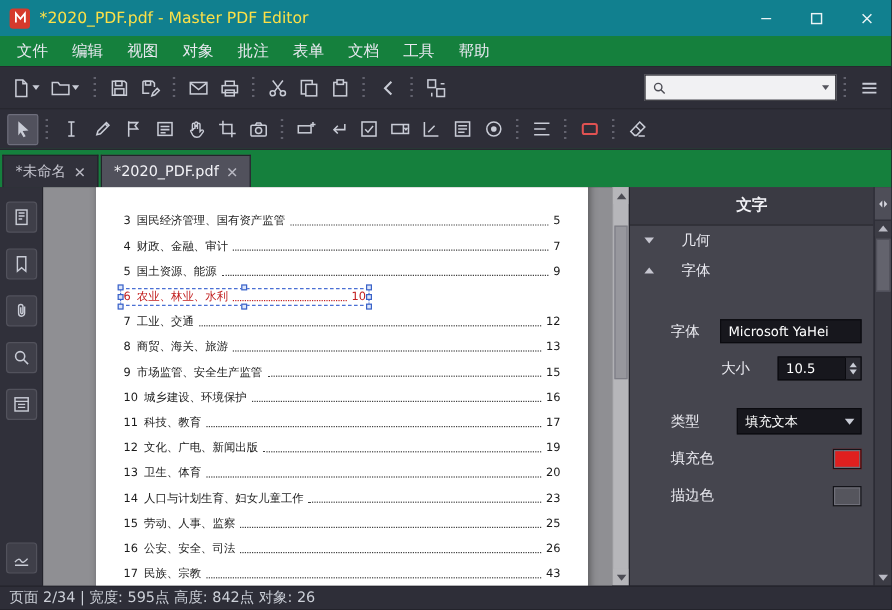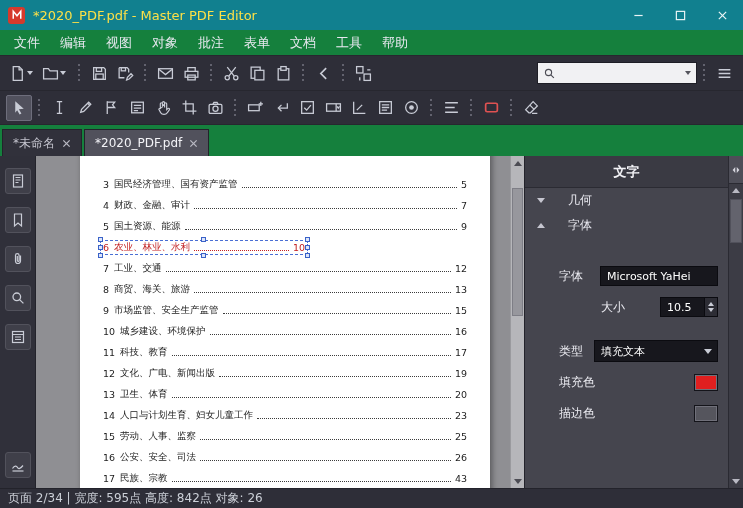--- a/index.html
+++ b/index.html
@@ -86,22 +86,22 @@
   .ctl-row { display:flex; align-items:center; height:24px; margin-bottom:7px; }
   .lbl { font-size:12px; color:#ececf2; white-space:nowrap; }
   .ctl-row.fam .lbl { margin-left:34px; }
   .ctl-row.size .lbl { margin-left:76px; }
   .ctl-row.type { margin-top:20px; }
   .ctl-row.type .lbl, .ctl-row.fill .lbl, .ctl-row.stroke .lbl { margin-left:34px; }
   .ctl-row.lw .lbl { margin-left:44px; }
   .dinput { margin-left:auto; background:#17171d; border:1px solid #0b0b10; color:#fff; font-size:11px; display:flex; align-items:center; padding:0 0 0 6px; height:20px; }
   .dinput span { white-space:nowrap; overflow:hidden; }
   .dinput.family { width:118px; }
-  .dinput.sizebox { width:58px; }
-  .dinput.drop { width:124px; height:22px; }
+  .dinput.sizebox { width:70px; }
+  .dinput.drop { width:104px; height:22px; }
   .dinput.lwbox { width:52px; }
   .spinners { margin-left:auto; width:13px; align-self:stretch; background:#2d2d35; border-left:1px solid #0b0b10; display:flex; flex-direction:column; align-items:center; justify-content:center; gap:2px; }
   .spinners i { width:0; height:0; border-left:3px solid transparent; border-right:3px solid transparent; }
   .spinners .su { border-bottom:4px solid #c9ccd6; }
   .spinners .sd { border-top:4px solid #c9ccd6; }
   .dinput.drop .car { margin-left:auto; margin-right:5px; width:0; height:0; border-left:4px solid transparent; border-right:4px solid transparent; border-top:5px solid #c9ccd6; }
   .swatch { margin-left:auto; width:24px; height:17px; border:1px solid #14141a; box-shadow:inset 0 0 0 1px #70707a; }
   .panel-rail { width:15px; background:#3c3c45; border-left:1px solid #2a2a32; display:flex; flex-direction:column; flex:none; }
   .rail-toggle { height:28px; background:#4e4e58; border-bottom:1px solid #2a2a32; display:flex; align-items:center; justify-content:center; }
   .rail-toggle svg { width:12px; height:12px; }

